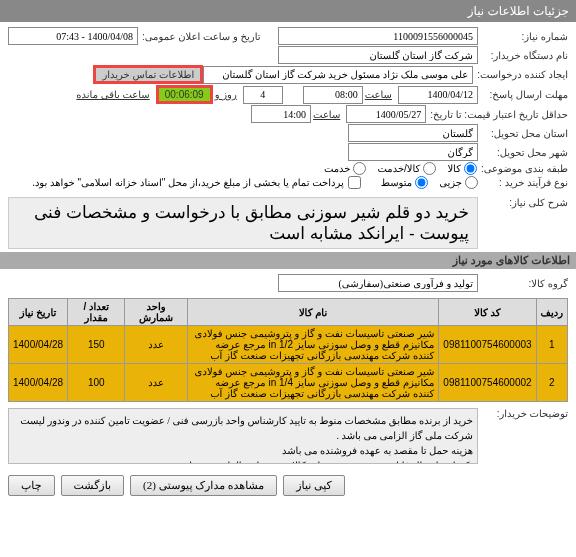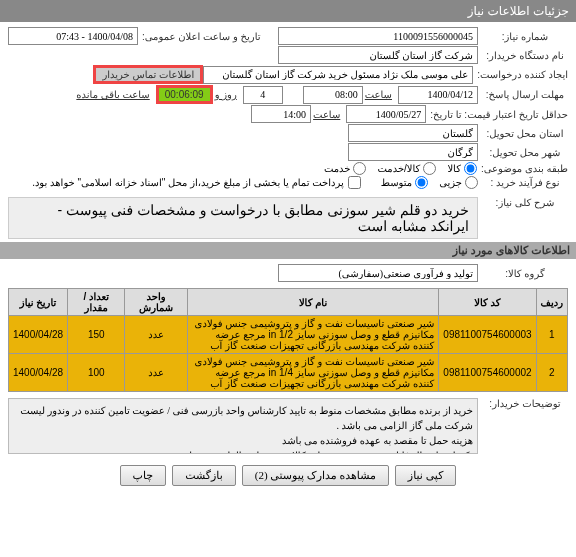--- a/index.html
+++ b/index.html
@@ -1,39 +1,39 @@
 <!DOCTYPE html>
 <html dir="rtl" lang="fa"><head>
 <meta charset="utf-8">
 <style>
 * { box-sizing: border-box; margin: 0; padding: 0; }
 body { font-family: Tahoma, Arial, sans-serif; font-size: 11px; background: #fff; direction: rtl; width: 576px; }
 .header-bar { background: #888; color: #ffffff; padding: 4px 7px; font-size: 12px; }
 .section-bar { background: #aaa; color: #333; padding: 2px 6px; font-size: 11px; font-weight: bold; }
 .form-area { padding: 4px 8px; }
 .row { display: flex; align-items: center; margin: 1px 0; flex-wrap: wrap; }
-.label { min-width: 90px; text-align: center; padding-left: 4px; font-size: 10px; color: #333; white-space: nowrap; }
+.label { min-width: 90px; text-align: right; padding-left: 4px; font-size: 10px; color: #333; white-space: nowrap; }
 .label-xs { min-width: 30px; text-align: right; padding-left: 2px; padding-right: 6px; font-size: 10px; color: #333; white-space: nowrap; text-decoration: underline; }
 input[type="text"], .input-box { border: 1px solid #888; background: #fff; padding: 1px 4px; font-size: 10px; font-family: Tahoma; height: 18px; }
 .input-lg { width: 200px; }
 .input-md { width: 130px; }
 .input-sm { width: 80px; }
 .input-xs { width: 60px; }
 .readonly { background: #eee; }
 .badge { background: #ccc; border: 3px solid #ef4444; padding: 1px 6px; font-size: 10px; color: #333; }
 .yellow { background: #84cc16; }
 .radio-group { display: flex; align-items: center; gap: 3px; }
 .radio-group label { font-size: 10px; margin-left: 8px; }
-.desc-box { background: #eee; border: 1px solid #ccc; padding: 4px 8px; margin: 4px 8px; font-size: 14px; }
+.desc-box { background: #eee; border: 1px solid #ccc; padding: 4px 8px; margin: 4px 8px; font-size: 17px; }
 table { width: calc(100% - 16px); margin: 2px 8px; border-collapse: collapse; font-size: 10px; }
 th, td { border: 1px solid #999; padding: 2px 4px; text-align: center; }
 th { background: #ddd; font-weight: bold; }
 td { background: #eab308; }
 .notes-box { background: #eee; border: 1px solid #bbb; padding: 4px; margin: 0 8px; font-size: 10px; line-height: 1.5; }
-.footer { display: flex; justify-content: center; gap: 6px; padding: 6px 8px; direction: ltr; }
+.footer { display: flex; justify-content: flex-start; gap: 6px; padding: 6px 8px; direction: ltr; }
 .btn { background: linear-gradient(#f8f8f8,#ddd); border: 1px solid #888; padding: 3px 12px; font-size: 11px; font-family: Tahoma; cursor: pointer; border-radius: 2px; }
 .sp { flex: 1; }
 textarea { font-family: Tahoma; font-size: 10px; resize: none; }
 </style>
 </head>
 <body>
 
 <div class="header-bar">جزئیات اطلاعات نیاز</div>
 
 <div class="form-area">

